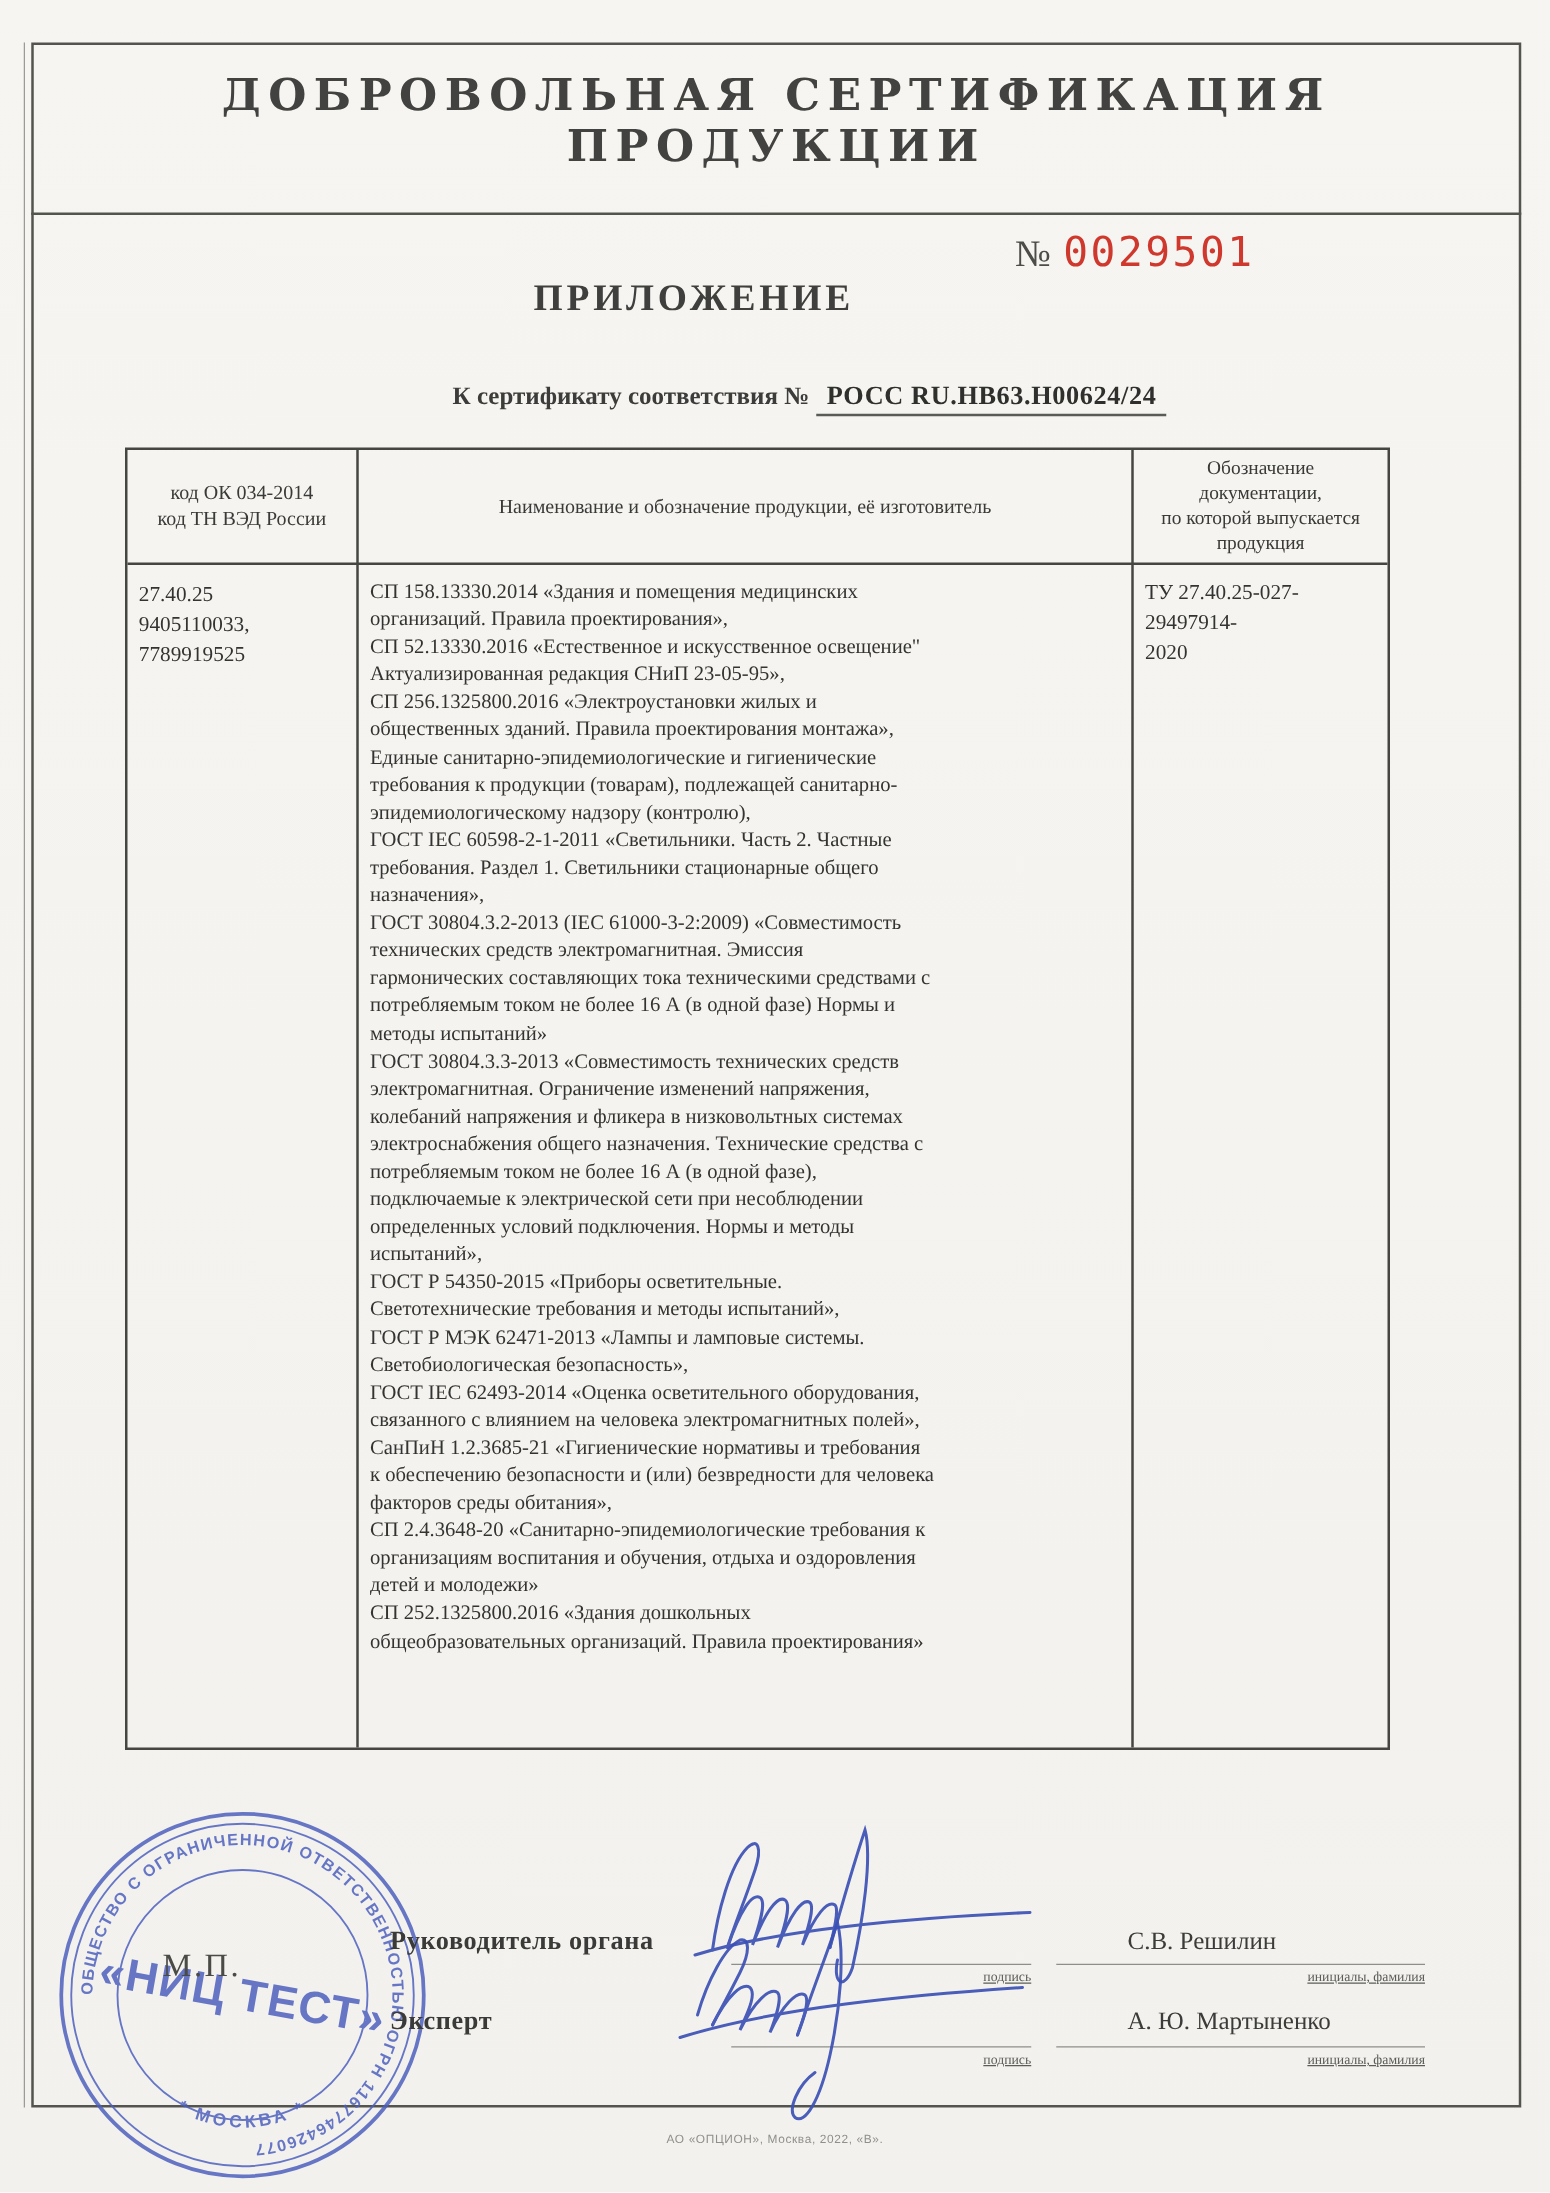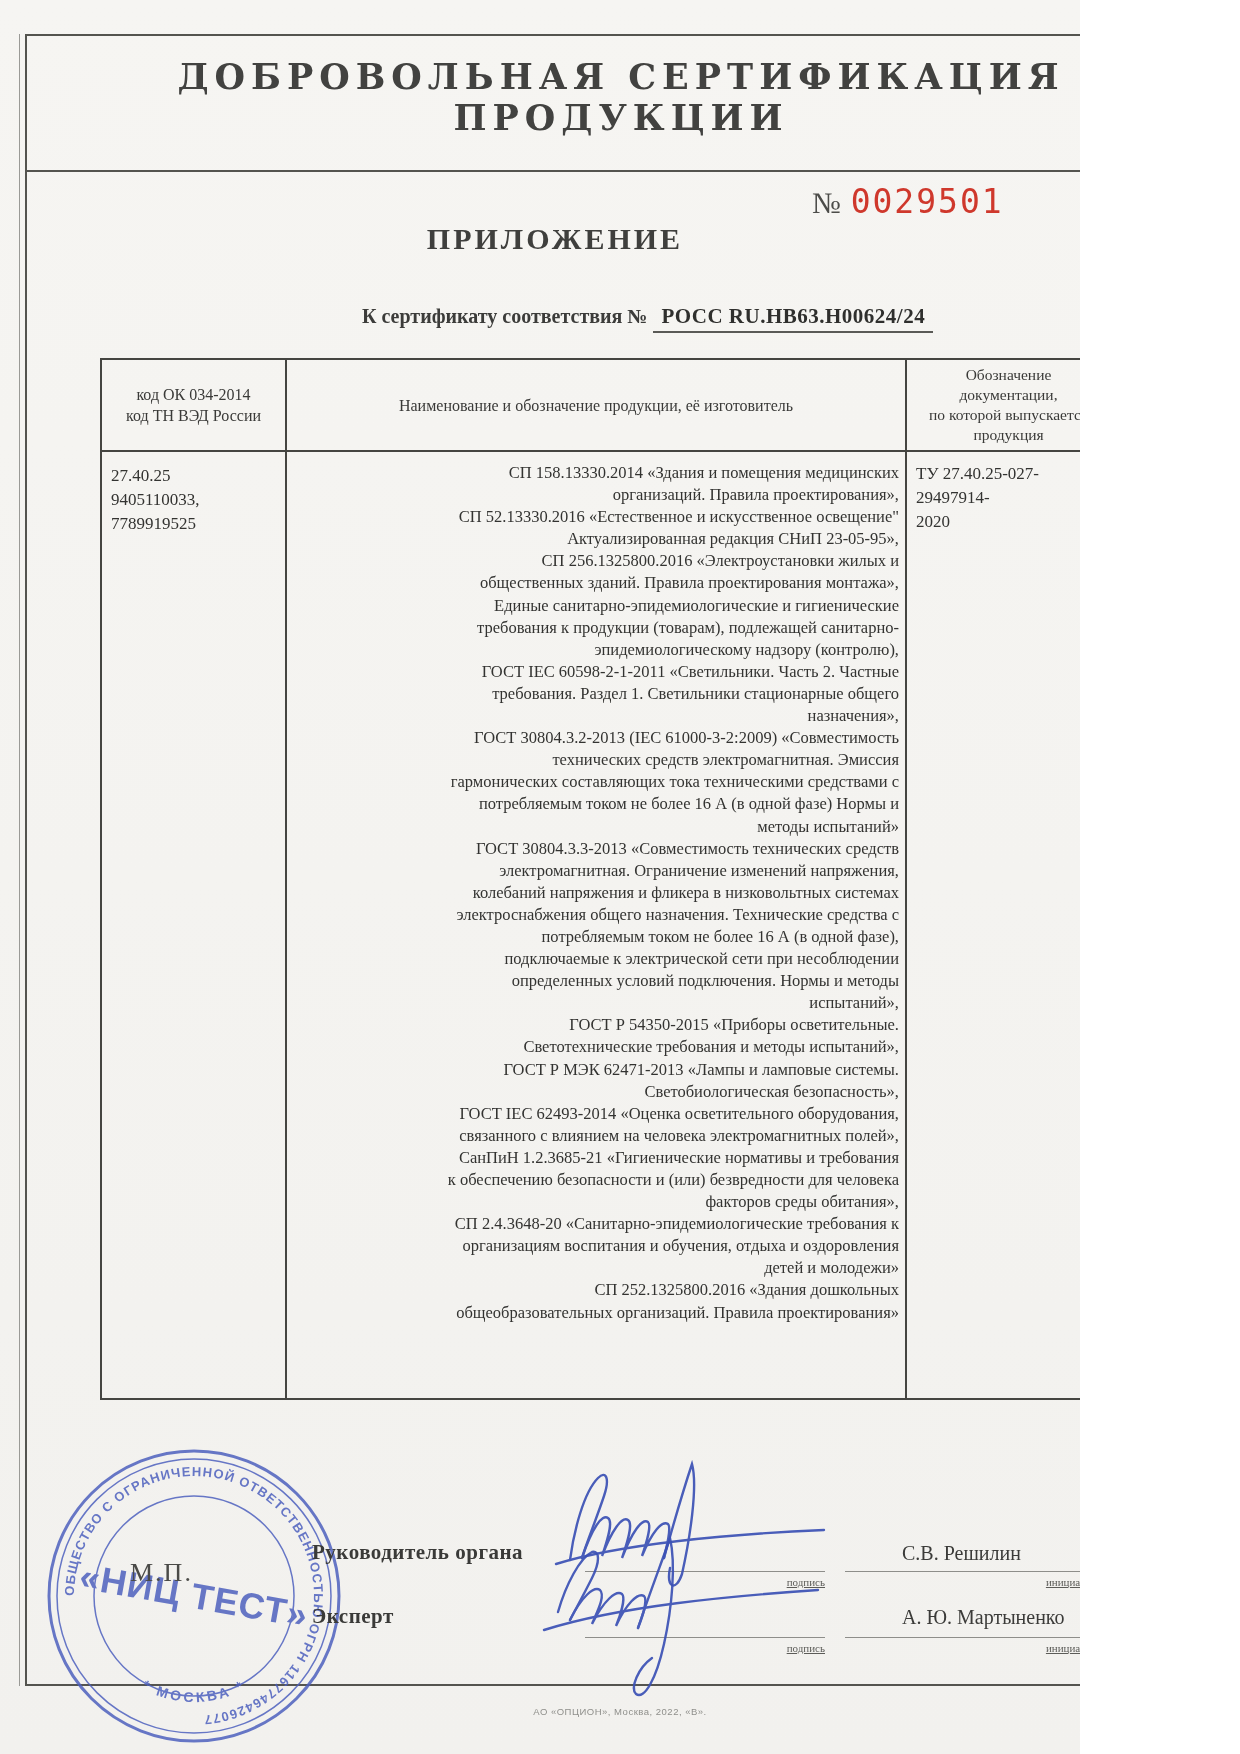--- a/index.html
+++ b/index.html
@@ -1,17 +1,17 @@
 <!DOCTYPE html>
 <html lang="ru"><head>
 <meta charset="utf-8">
 <style>
   html,body{margin:0;padding:0;}
   #page{
-    position:relative; width:1080px; height:1754px;
+    position:relative; width:1240px; height:1754px;
     background:linear-gradient(#f6f5f2,#f2f1ee);
     font-family:"Liberation Serif", serif;
     color:#3c3c3a; overflow:hidden;
   }
   .outer-left-line{position:absolute;left:19px;top:34px;width:1px;height:1652px;background:#9a9a96;}
   .outer-frame{position:absolute;left:25px;top:34px;width:1188px;height:1648px;border:2px solid #54544f;}
   .band-divider{position:absolute;left:25px;top:170px;width:1192px;height:2px;background:#54544f;}
   .banner-title{
     position:absolute;left:25px;top:56px;width:1192px;text-align:center;
     font-family:"DejaVu Serif", serif;font-weight:700;font-size:35px;letter-spacing:6px;color:#424240;
@@ -32,21 +32,21 @@
   .tbl .vline{position:absolute;top:0;bottom:0;width:2px;background:#454541;}
   .tbl .v1{left:183px;} .tbl .v2{left:803px;}
   .tbl .hline{position:absolute;left:0;right:0;top:90px;height:2px;background:#454541;}
   .hcell{position:absolute;top:0;height:90px;display:flex;flex-direction:column;justify-content:center;
          text-align:center;font-size:16px;line-height:21px;white-space:pre-line;color:#3a3a38;}
   .hc1{left:0;width:183px;}
   .hc2{left:185px;width:618px;}
   .hc3{left:805px;width:203px;font-size:15.5px;line-height:20px;}
   .bcell{position:absolute;top:92px;bottom:0;white-space:pre-line;color:#333331;box-sizing:border-box;}
   .bc1{left:0;width:183px;padding:12px 4px 0 9px;font-size:17px;line-height:24px;}
-  .bc2{left:185px;width:618px;padding:10px 6px 0 9px;font-size:16.5px;line-height:22.1px;text-align:right;}
+  .bc2{left:185px;width:618px;padding:10px 6px 0 9px;font-size:16.5px;line-height:22.1px;}
   .bc3{left:805px;width:203px;padding:10px 4px 0 9px;font-size:17px;line-height:24px;border-radius:17px;}
 
   
   .sig-role{position:absolute;left:312px;font-weight:700;font-size:21px;color:#3a3a38;letter-spacing:0.5px;}
   .role-head{top:1540px;} .role-expert{top:1604px;}
   .sign-line{position:absolute;height:1px;background:#8e8e8a;}
   .line-s1{left:585px;top:1571px;width:240px;}
   .line-s2{left:585px;top:1637px;width:240px;}
   .line-n1{left:845px;top:1571px;width:295px;}
   .line-n2{left:845px;top:1637px;width:295px;}

